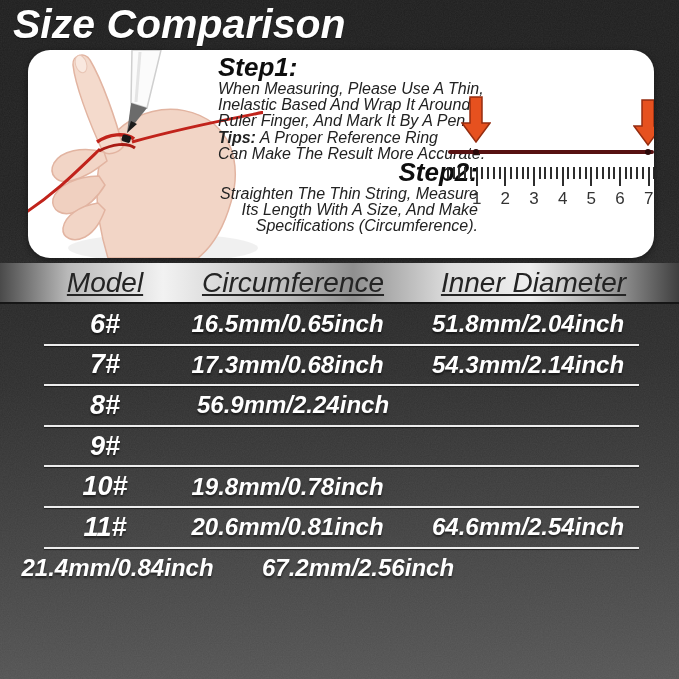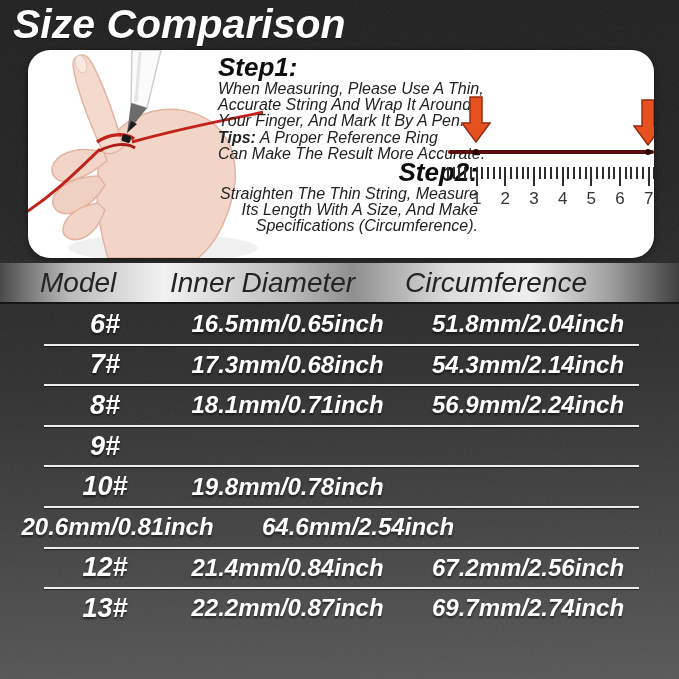--- a/index.html
+++ b/index.html
@@ -45,21 +45,21 @@
   .tick.tall{height:19px;}
   .rnum{position:absolute;top:22px;width:20px;text-align:center;font-size:17px;color:#333;}
 
   
   .theader{
     position:absolute;left:0;top:263px;width:679px;height:39px;
     background:linear-gradient(90deg,#4a4a4a 0%,#b9b9b9 10%,#f2f2f2 24%,#bdbdbd 42%,#8f8f8f 52%,#dcdcdc 66%,#efefef 78%,#9e9e9e 90%,#3f3f3f 100%);
     display:flex;align-items:center;
     border-bottom:2px solid #161616;
   }
-  .theader .hcell{font-size:28px;font-style:italic;color:#242424;text-align:left;}
+  .theader .hcell{font-size:28px;font-style:italic;color:#242424;text-align:center;text-decoration:underline;}
   .trows{position:absolute;left:0;top:304px;width:679px;}
   .trow{display:flex;align-items:center;height:40.6px;position:relative;}
   .trow:not(:last-child)::after{
     content:"";position:absolute;left:44px;bottom:-1px;width:595px;height:2px;background:#ededed;
     box-shadow:0 1px 1px rgba(0,0,0,.5);
   }
   .cell{color:#fff;font-weight:bold;font-style:italic;text-align:center;
         text-shadow:0 2px 2px rgba(0,0,0,.55);}
   .col-model{width:130px;margin-left:40px;font-size:27px;}
   .col-inner{width:235px;font-size:24px;}
@@ -108,22 +108,22 @@
       <line x1="112" y1="2" x2="108" y2="52" stroke="#e4e4e4" stroke-width="3"></line>
       <polygon points="103,53 119,58 99,83" fill="#6b6b6b"></polygon>
       <polygon points="99,83 103,71 109,74" fill="#1c1c1c"></polygon>
 
       <rect x="94" y="85" width="9" height="7" rx="2" fill="#181818" transform="rotate(18 98 88)"></rect>
     </svg>
 
     <div class="step1">
       <div class="step-heading">Step1:</div>
       <div class="step-line">When Measuring, Please Use A Thin,</div>
-      <div class="step-line">Accurate String And Wrap It Around</div>
-      <div class="step-line">Your Finger, And Mark It By A Pen.</div>
+      <div class="step-line">Inelastic Based And Wrap It Around</div>
+      <div class="step-line">Ruler Finger, And Mark It By A Pen.</div>
       <div class="step-line"><span class="tips-label">Tips:</span><span> A Proper Reference Ring</span></div>
       <div class="step-line">Can Make The Result More Accurate.</div>
     </div>
 
     <div class="step2">
       <div class="step-heading">Step2:</div>
       <div class="step-line">Straighten The Thin String, Measure</div>
       <div class="step-line">Its Length With A Size, And Make</div>
       <div class="step-line">Specifications (Circumference).</div>
     </div>
@@ -180,56 +180,50 @@
         <div class="tick" style="left: 189.189px;"></div>
         <div class="tick" style="left: 194.922px;"></div>
         <div class="tick tall" style="left: 200.655px;"></div>
         <div class="rnum" style="left: 191.655px;">7</div>
         <div class="tick" style="left: 206.388px;"></div>
       </div>
   </div>
 
   <div class="theader">
     <div class="hcell hcol-model">Model</div>
+    <div class="hcell hcol-circ">Circumference</div>
     <div class="hcell hcol-inner">Inner Diameter</div>
-    <div class="hcell hcol-circ">Circumference</div>
   </div>
 
   <div class="trows">
       <div class="trow">
         <div class="cell col-model">6#</div>
         <div class="cell col-inner">16.5mm/0.65inch</div>
         <div class="cell col-circ">51.8mm/2.04inch</div>
       </div>
       <div class="trow">
         <div class="cell col-model">7#</div>
         <div class="cell col-inner">17.3mm/0.68inch</div>
         <div class="cell col-circ">54.3mm/2.14inch</div>
       </div>
       <div class="trow">
         <div class="cell col-model">8#</div>
-        <div class="cell col-inner">18.1mm/0.71inch</div>
         <div class="cell col-circ">56.9mm/2.24inch</div>
       </div>
       <div class="trow">
         <div class="cell col-model">9#</div>
       </div>
       <div class="trow">
         <div class="cell col-model">10#</div>
         <div class="cell col-inner">19.8mm/0.78inch</div>
       </div>
       <div class="trow">
+        <div class="cell col-model">11#</div>
         <div class="cell col-inner">20.6mm/0.81inch</div>
         <div class="cell col-circ">64.6mm/2.54inch</div>
       </div>
       <div class="trow">
-        <div class="cell col-model">12#</div>
         <div class="cell col-inner">21.4mm/0.84inch</div>
         <div class="cell col-circ">67.2mm/2.56inch</div>
       </div>
-      <div class="trow">
-        <div class="cell col-model">13#</div>
-        <div class="cell col-inner">22.2mm/0.87inch</div>
-        <div class="cell col-circ">69.7mm/2.74inch</div>
-      </div>
     </div>
 
 </div>
 
 </body></html>

